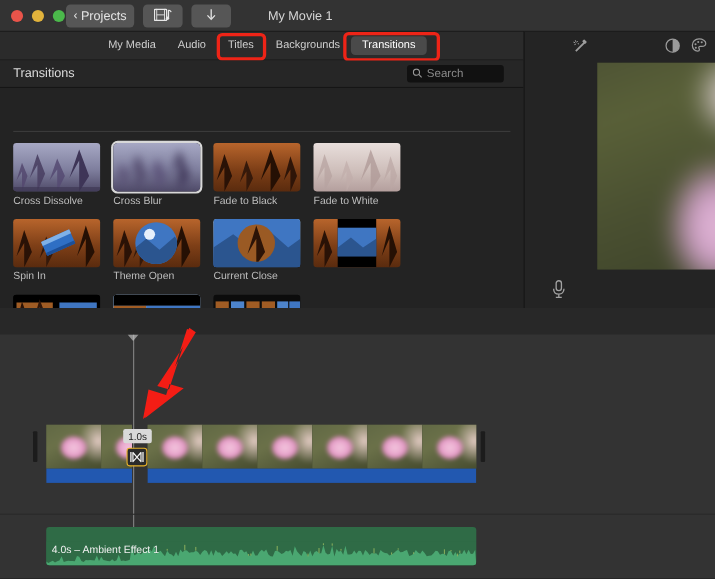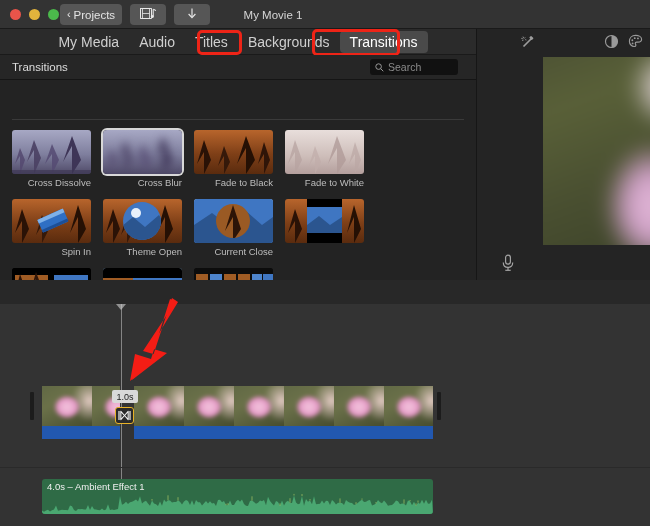--- a/index.html
+++ b/index.html
@@ -38,21 +38,21 @@
     color: #d6d6d6; font-size: 11.5px;
   }
 
   
   .tabbar {
     position: absolute; left: 0; top: 29px; width: 476px; height: 26px;
     background: #2b2b2b; border-bottom: 1px solid #1a1a1a;
     display: flex; align-items: center; justify-content: center; gap: 0px;
   }
   .tab {
-    font-size: 14px; color: #cfcfcf; padding: 3px 10px; border-radius: 4px;
+    font-size: 10px; color: #cfcfcf; padding: 3px 10px; border-radius: 4px;
     white-space: nowrap;
   }
   .tab.selected { background: #4a4a4a; color: #ffffff; }
   .hl-box {
     position: absolute; border: 3px solid #ee2417; border-radius: 5px;
     pointer-events: none;
   }
   #hl-titles { left: 197px; top: 30px; width: 45px; height: 25px; }
   #hl-transitions { left: 312px; top: 29px; width: 88px; height: 27px; }
 
@@ -89,21 +89,21 @@
     position: absolute; left: 12px; top: 50px; width: 452px;
     display: flex; flex-wrap: wrap; gap: 0px;
   }
   .cell { width: 85px; margin-right: 6px; margin-bottom: 11px; }
   .thumb {
     width: 79px; height: 44px; border-radius: 3px; overflow: hidden;
     position: relative; background: #3a2a1c;
   }
   .cell.sel .thumb { box-shadow: 0 0 0 2px #d8d8d8; border-radius: 4px; }
   .cap {
-    margin-top: 3px; width: 79px; text-align: right;
+    margin-top: 3px; width: 79px; text-align: left;
     font-size: 9.5px; color: #bdbdbd; white-space: nowrap; overflow: hidden;
   }
 
   
   .forest-warm { background: linear-gradient(#b8652c, #7e3f17 55%, #5a2b0e); }
   .forest-cool { background: linear-gradient(#a7a8c4, #7f7f9e 55%, #4f4a68); }
   .forest-pale { background: linear-gradient(#e8dedb, #cdbdb9 60%, #b49f9d); }
   .sky-blue { background: linear-gradient(#9dc0e8 0%, #6a9ad4 45%, #2e5ea8 100%); }
   .blurred { filter: blur(4px); }
   .trees { position: absolute; inset: 0; }
@@ -195,21 +195,21 @@
     background: #2a2a2a; border: 1.5px solid #e8b227; border-radius: 3px;
     display: flex; align-items: center; justify-content: center;
   }
 
   
   .aclip {
     position: absolute; left: 42px; top: 175px; width: 391px; height: 35px;
     background: #2f6b46; border-radius: 3px; overflow: hidden;
   }
   .aclip-label {
-    position: absolute; left: 5px; top: 2px; font-size: 9.5px; color: #f0f0f0;
+    position: absolute; left: 5px; top: 16px; font-size: 9.5px; color: #f0f0f0;
     z-index: 2; white-space: nowrap;
   }
   .wave { position: absolute; left: 0; bottom: 0; width: 100%; height: 22px; }
   .tl-divider { position: absolute; left: 0; top: 163px; width: 650px; height: 1px; background: #2a2a2a; }
 
   
   .red-arrow { position: absolute; left: 110px; top: 296px; z-index: 20; pointer-events: none; }
 </style>
 </head>
 <body>

